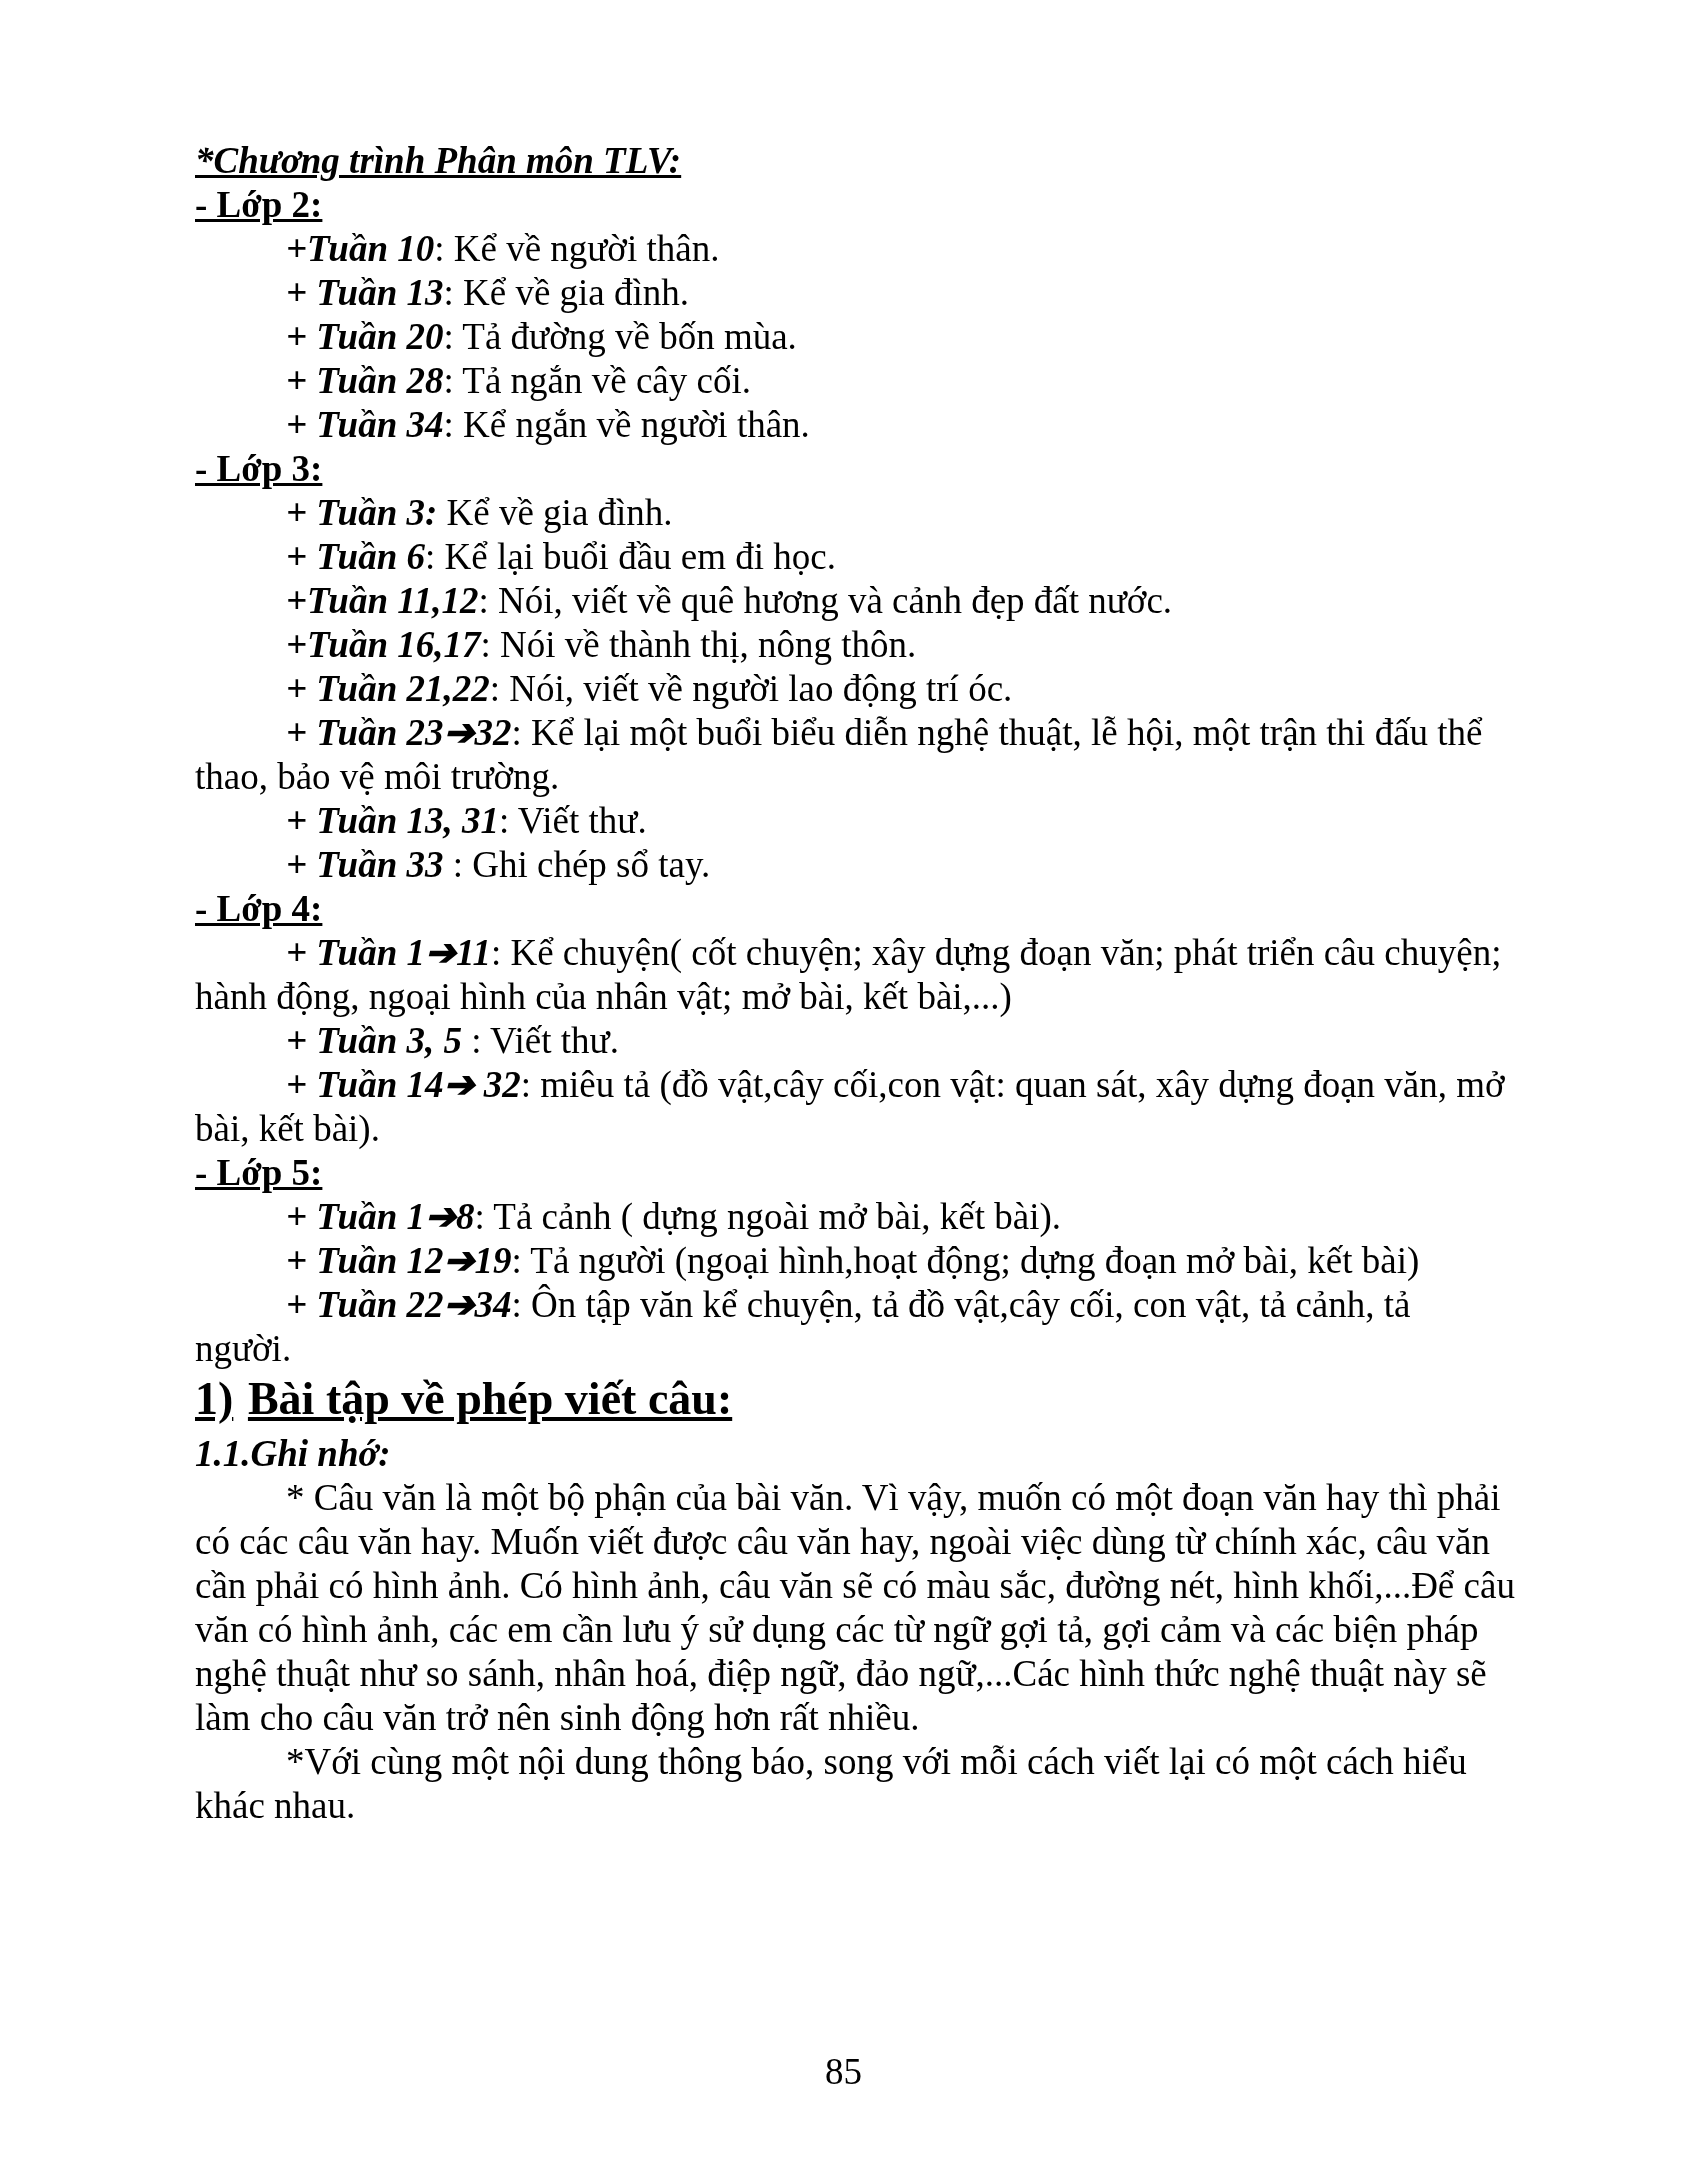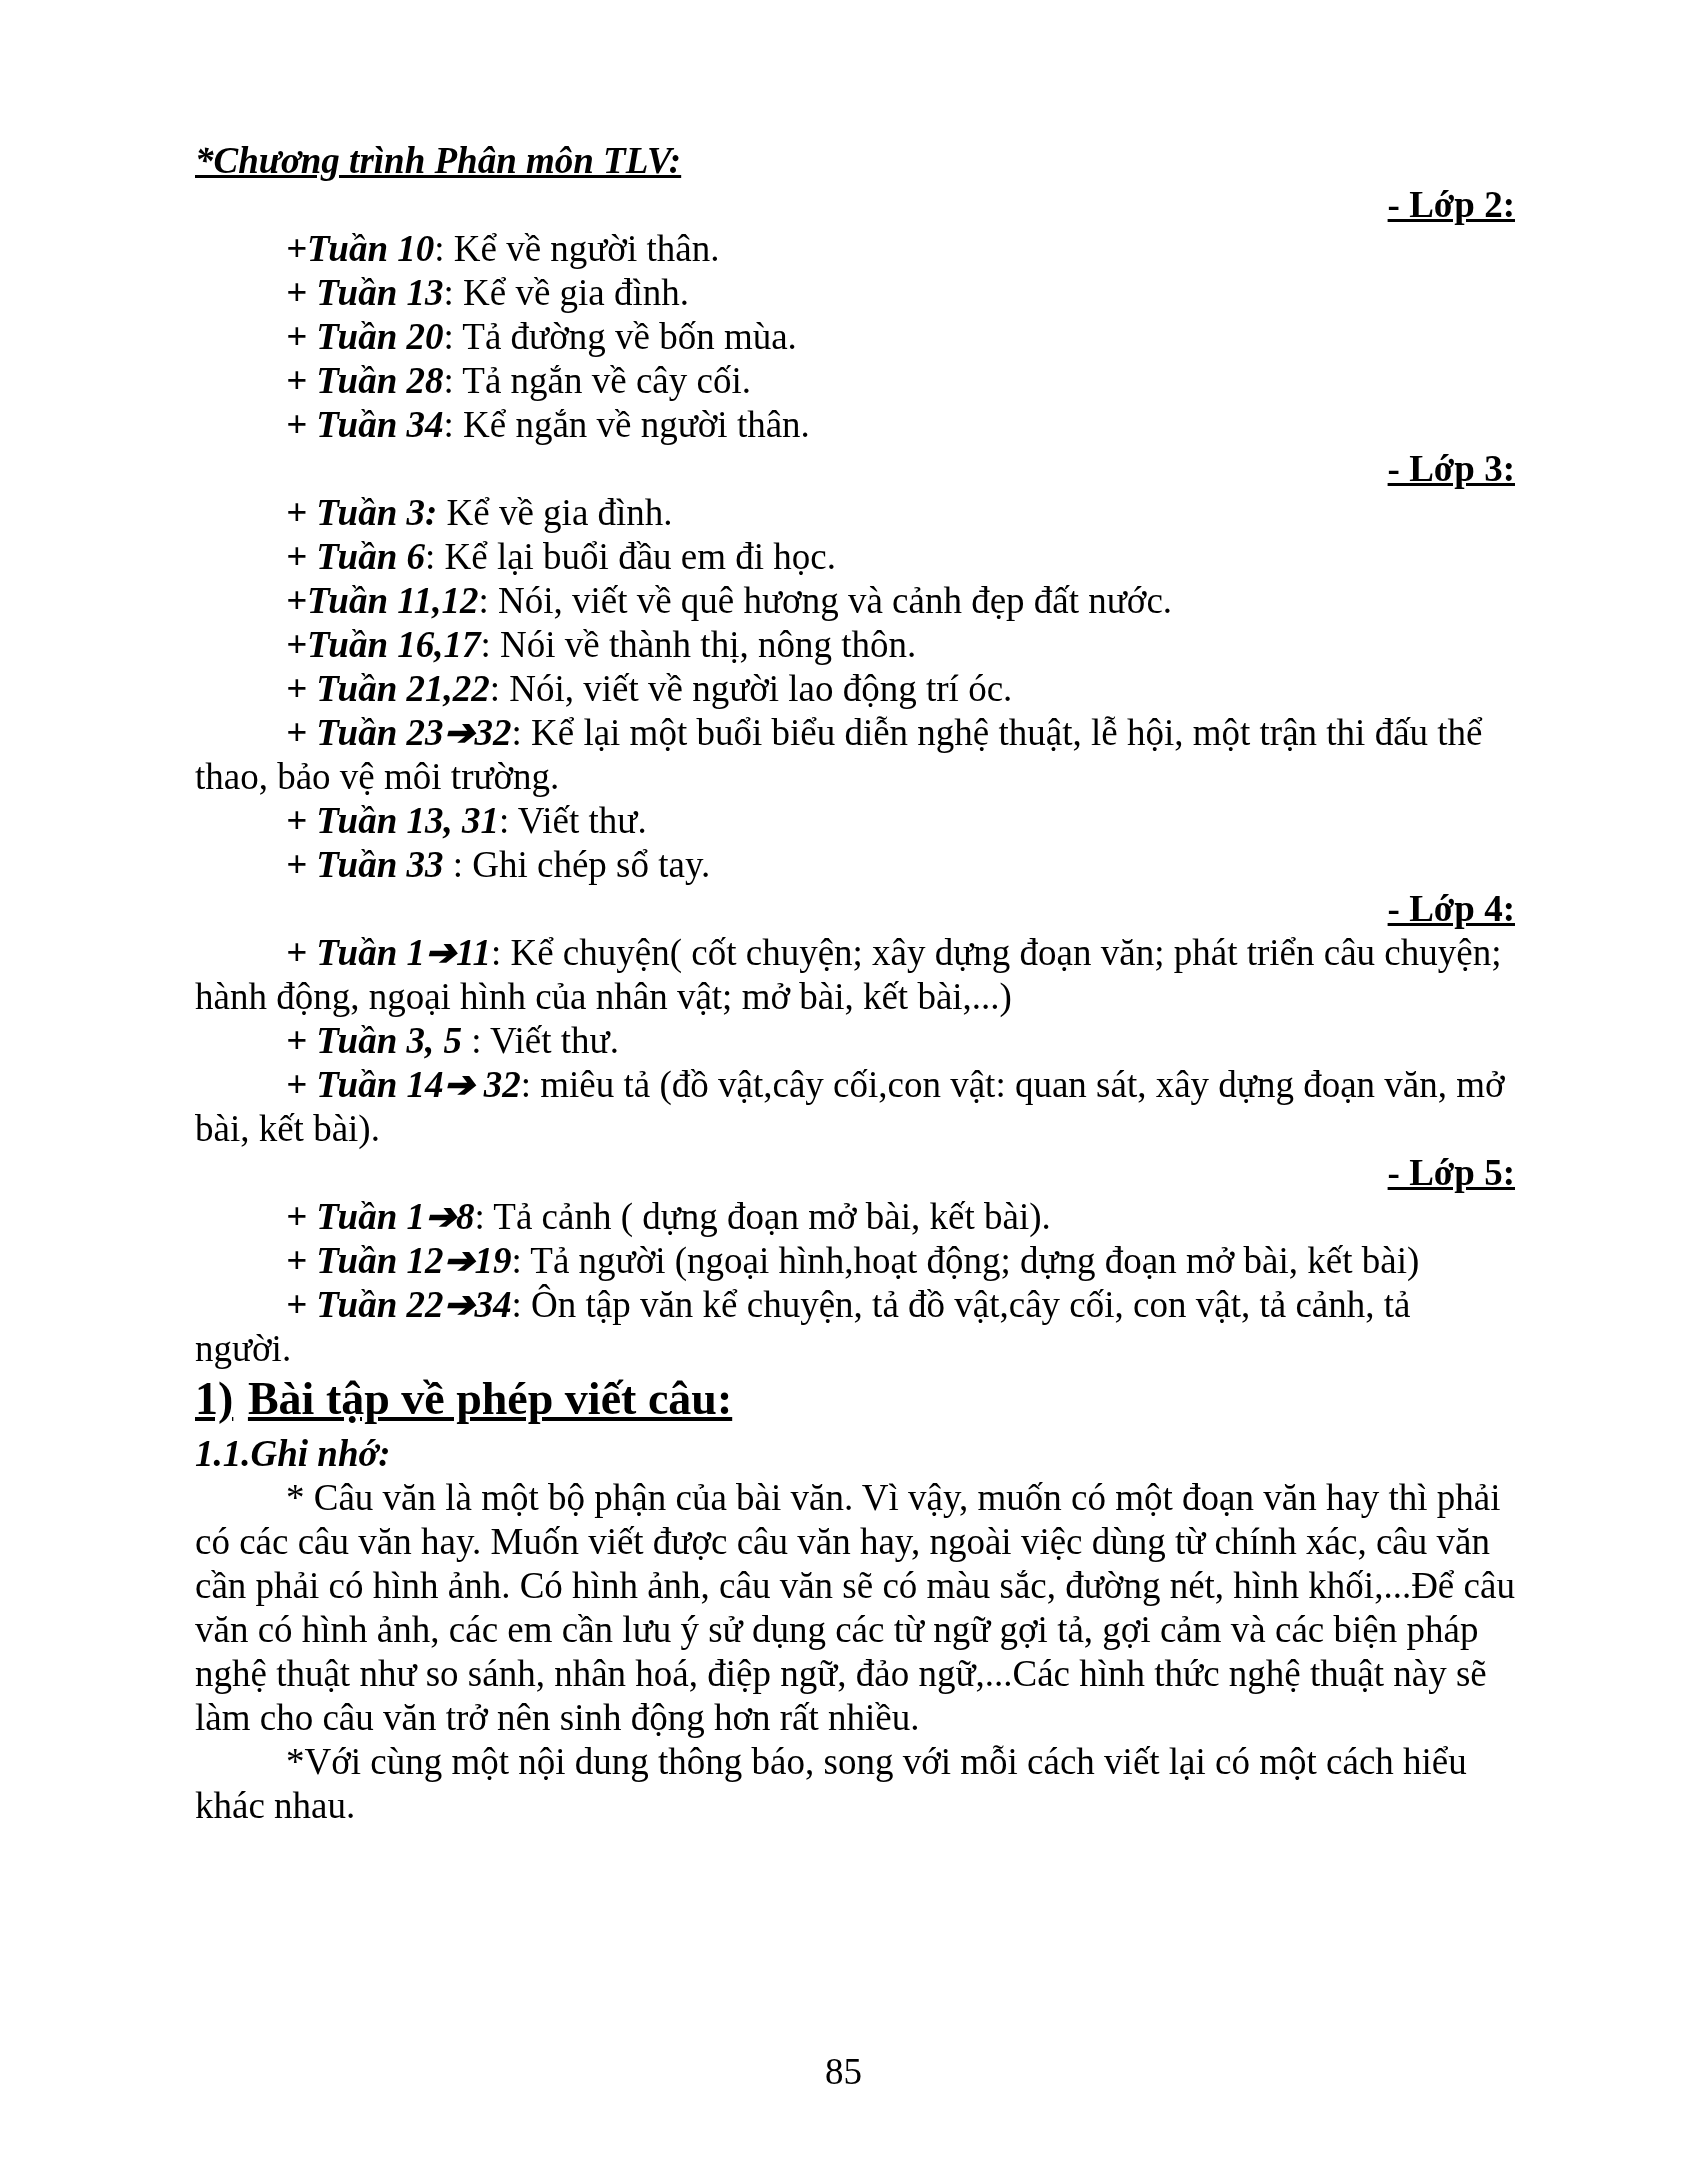--- a/index.html
+++ b/index.html
@@ -22,21 +22,20 @@
   }
   p { margin: 0; padding: 0; }
   .doc-title {
     font-weight: bold;
     font-style: italic;
     text-decoration: underline;
   }
   .grade-heading {
     font-weight: bold;
     text-decoration: underline;
-    text-align: right;
   }
   .item { text-indent: 91px; }
   .lbl { font-weight: bold; font-style: italic; }
   .ex-heading {
     margin-bottom: 5.3px;
     font-size: 46px;
     font-weight: bold;
     line-height: 1.2;
   }
   .ex-heading .u { text-decoration: underline; }
@@ -75,21 +74,21 @@
     <p class="item"><span class="lbl">+ Tuần 23➔32</span><span>: Kể lại một buổi biểu diễn nghệ thuật, lễ hội, một trận thi đấu thể thao, bảo vệ môi trường.</span></p>
     <p class="item"><span class="lbl">+ Tuần 13, 31</span><span>: Viết thư.</span></p>
     <p class="item"><span class="lbl">+ Tuần 33</span><span> : Ghi chép sổ tay.</span></p>
 
     <p class="grade-heading">- Lớp 4:</p>
     <p class="item"><span class="lbl">+ Tuần 1➔11</span><span>: Kể chuyện( cốt chuyện; xây dựng đoạn văn; phát triển câu chuyện; hành động, ngoại hình của nhân vật; mở bài, kết bài,...)</span></p>
     <p class="item"><span class="lbl">+ Tuần 3, 5</span><span> : Viết thư.</span></p>
     <p class="item"><span class="lbl">+ Tuần 14➔ 32</span><span>: miêu tả (đồ vật,cây cối,con vật: quan sát, xây dựng đoạn văn, mở bài, kết bài).</span></p>
 
     <p class="grade-heading">- Lớp 5:</p>
-    <p class="item"><span class="lbl">+ Tuần 1➔8</span><span>: Tả cảnh ( dựng đoạn mở bài, kết bài).</span></p>
+    <p class="item"><span class="lbl">+ Tuần 1➔8</span><span>: Tả cảnh ( dựng ngoài mở bài, kết bài).</span></p>
     <p class="item"><span class="lbl">+ Tuần 12➔19</span><span>: Tả người (ngoại hình,hoạt động; dựng đoạn mở bài, kết bài)</span></p>
     <p class="item"><span class="lbl">+ Tuần 22➔34</span><span>: Ôn tập văn kể chuyện, tả đồ vật,cây cối, con vật, tả cảnh, tả người.</span></p>
 
     <p class="ex-heading"><span class="u num">1)</span><span class="u">Bài tập về phép viết câu:</span></p>
 
     <p class="sub-heading">1.1.Ghi nhớ:</p>
 
     <p class="para">* Câu văn là một bộ phận của bài văn. Vì vậy, muốn có một đoạn văn hay thì phải có các câu văn hay. Muốn viết được câu văn hay, ngoài việc dùng từ chính xác, câu văn cần phải có hình ảnh. Có hình ảnh, câu văn sẽ có màu sắc, đường nét, hình khối,...Để câu văn có hình ảnh, các em cần lưu ý sử dụng các từ ngữ gợi tả, gợi cảm và các biện pháp nghệ thuật như so sánh, nhân hoá, điệp ngữ, đảo ngữ,...Các hình thức nghệ thuật này sẽ làm cho câu văn trở nên sinh động hơn rất nhiều.</p>
     <p class="para">*Với cùng một nội dung thông báo, song với mỗi cách viết lại có một cách hiểu khác nhau.</p>
 

